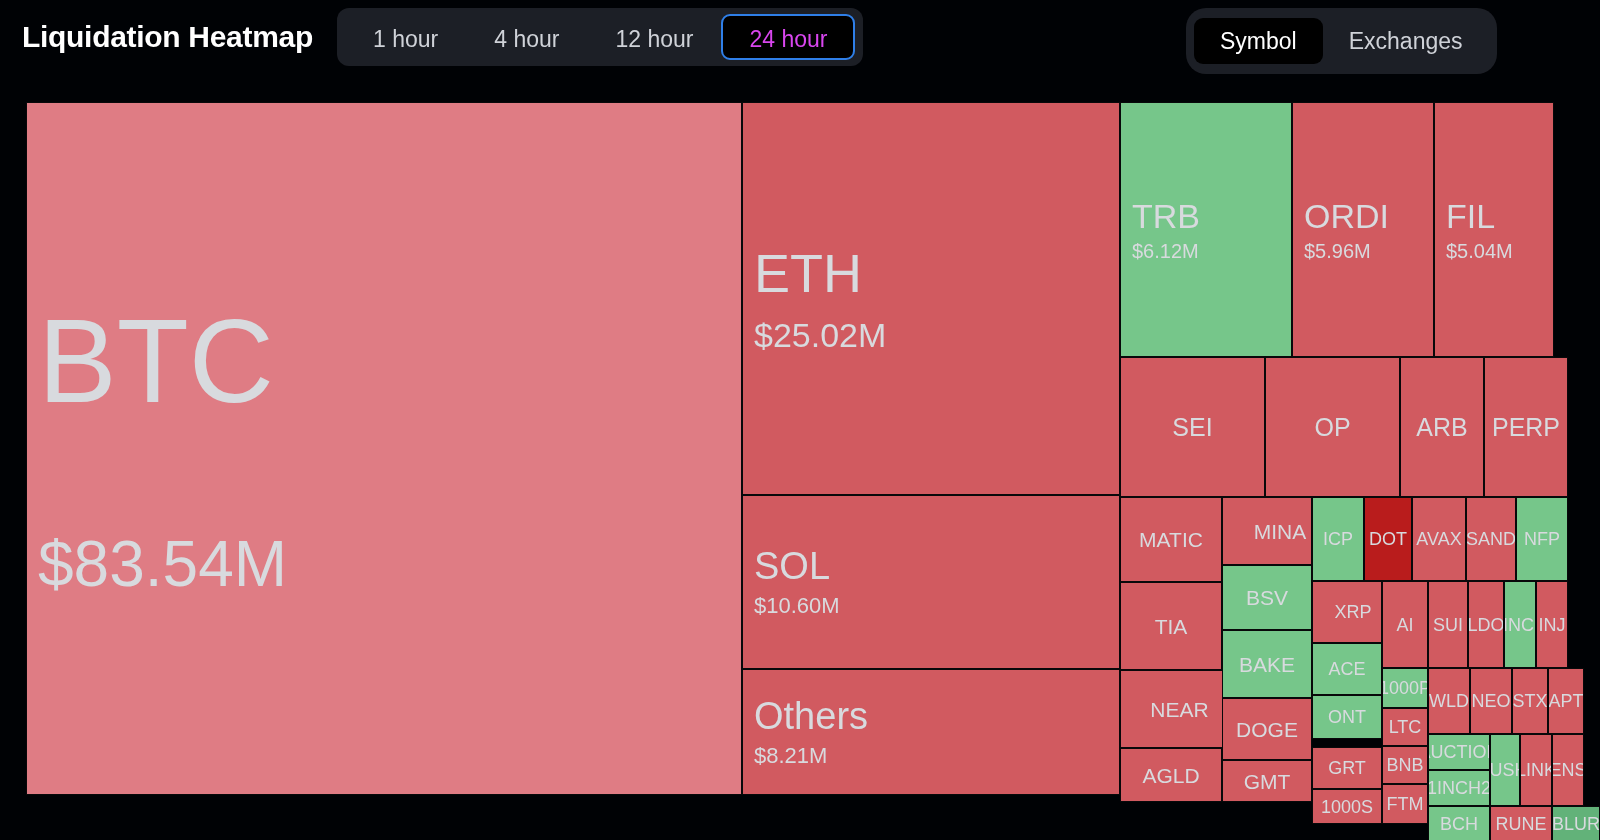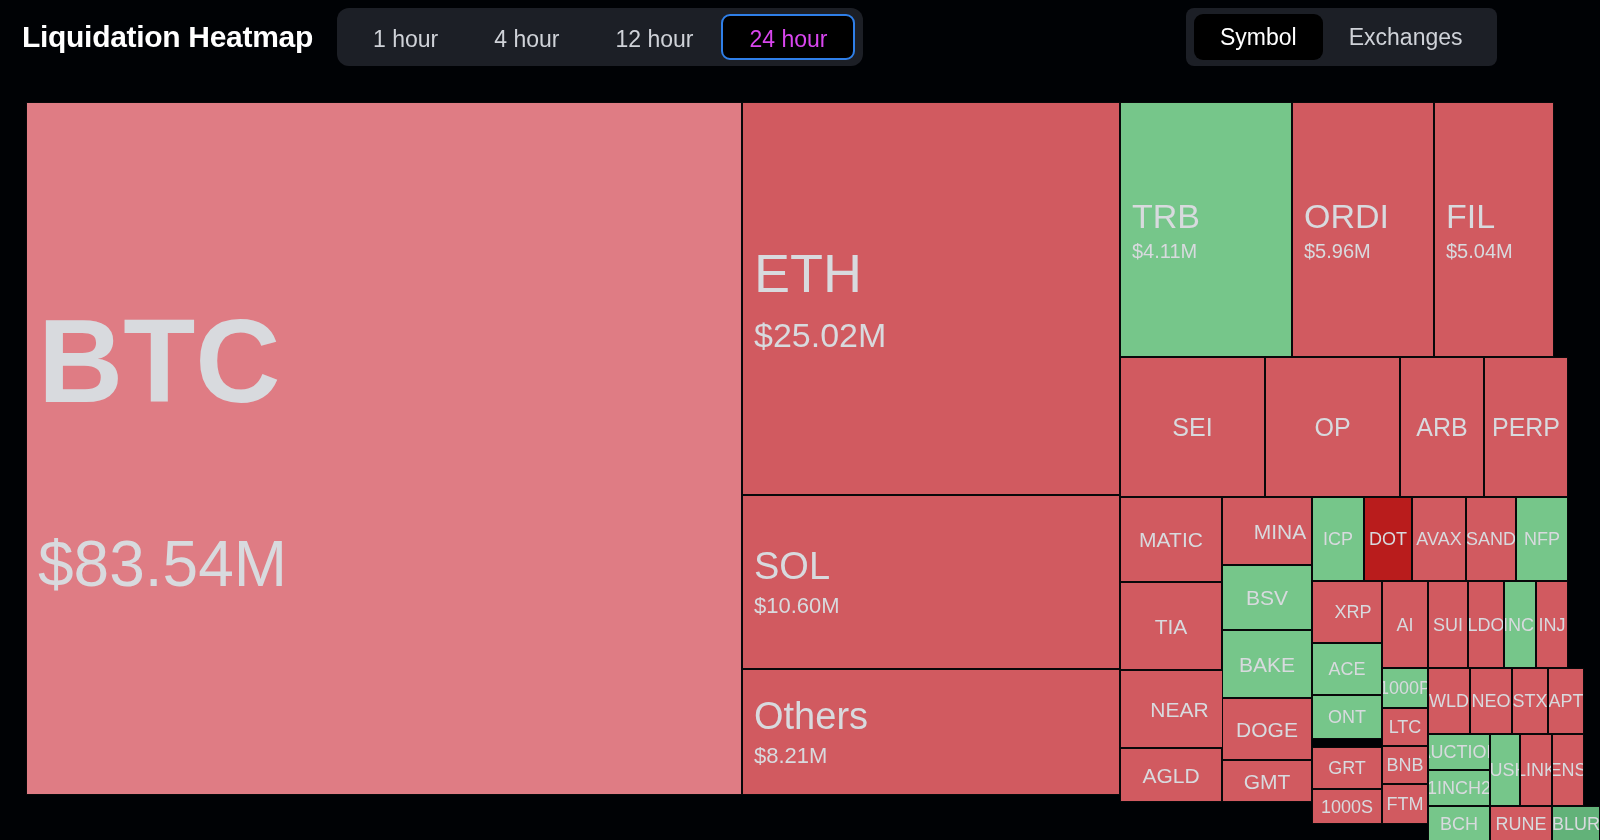--- a/index.html
+++ b/index.html
@@ -57,23 +57,23 @@
   }
   .tab.active {
     background: #000000;
     border: 2px solid #2f7fe8;
     color: #d946ef;
   }
   .toggle-group {
     display: flex;
     align-items: center;
     background: #1c1f26;
-    border-radius: 8px;
+    border-radius: 20px;
     padding: 6px 8px;
-    height: 58px;
+    height: 66px;
     box-sizing: border-box;
     position: absolute;
     left: 1186px;
     top: 8px;
   }
   .toggle {
     font-size: 23px;
     color: #cfd2d8;
     padding: 0 26px;
     height: 46px;
@@ -117,21 +117,21 @@
     white-space: nowrap;
     line-height: 1.0;
     padding-left: 11px;
   }
   
   .tile.c {
     align-items: center;
   }
   .tile.c .sym { padding-left: 0; }
 
-  .sz-xxl .sym { font-size: 118px; margin-bottom: 112px; font-weight: bold; }
+  .sz-xxl .sym { font-size: 118px; margin-bottom: 112px; }
   .sz-xxl .val { font-size: 64px; }
   .sz-xl  .sym { font-size: 54px; margin-bottom: 18px; }
   .sz-xl  .val { font-size: 34px; }
   .sz-l   .sym { font-size: 38px; margin-bottom: 10px; }
   .sz-l   .val { font-size: 22px; }
   .sz-m   .sym { font-size: 34px; margin-bottom: 8px; }
   .sz-m   .val { font-size: 20px; }
   .sz-s   .sym { font-size: 25px; }
   .sz-xs  .sym { font-size: 21px; }
   .sz-t   .sym { font-size: 18px; }
@@ -165,21 +165,21 @@
     <div class="tile sz-l" style="left: 716px; top: 393px; width: 378px; height: 174px; background: rgb(209, 90, 96);">
       <div class="sym">SOL</div>
       <div class="val">$10.60M</div>
     </div>
     <div class="tile sz-l" style="left: 716px; top: 567px; width: 378px; height: 126px; background: rgb(209, 90, 96);">
       <div class="sym">Others</div>
       <div class="val">$8.21M</div>
     </div>
     <div class="tile sz-m" style="left: 1094px; top: 0px; width: 172px; height: 255px; background: rgb(118, 198, 138);">
       <div class="sym">TRB</div>
-      <div class="val">$4.11M</div>
+      <div class="val">$6.12M</div>
     </div>
     <div class="tile sz-m" style="left: 1266px; top: 0px; width: 142px; height: 255px; background: rgb(209, 90, 96);">
       <div class="sym">ORDI</div>
       <div class="val">$5.96M</div>
     </div>
     <div class="tile sz-m" style="left: 1408px; top: 0px; width: 120px; height: 255px; background: rgb(209, 90, 96);">
       <div class="sym">FIL</div>
       <div class="val">$5.04M</div>
     </div>
     <div class="tile sz-s c" style="left: 1094px; top: 255px; width: 145px; height: 140px; background: rgb(209, 90, 96);">

